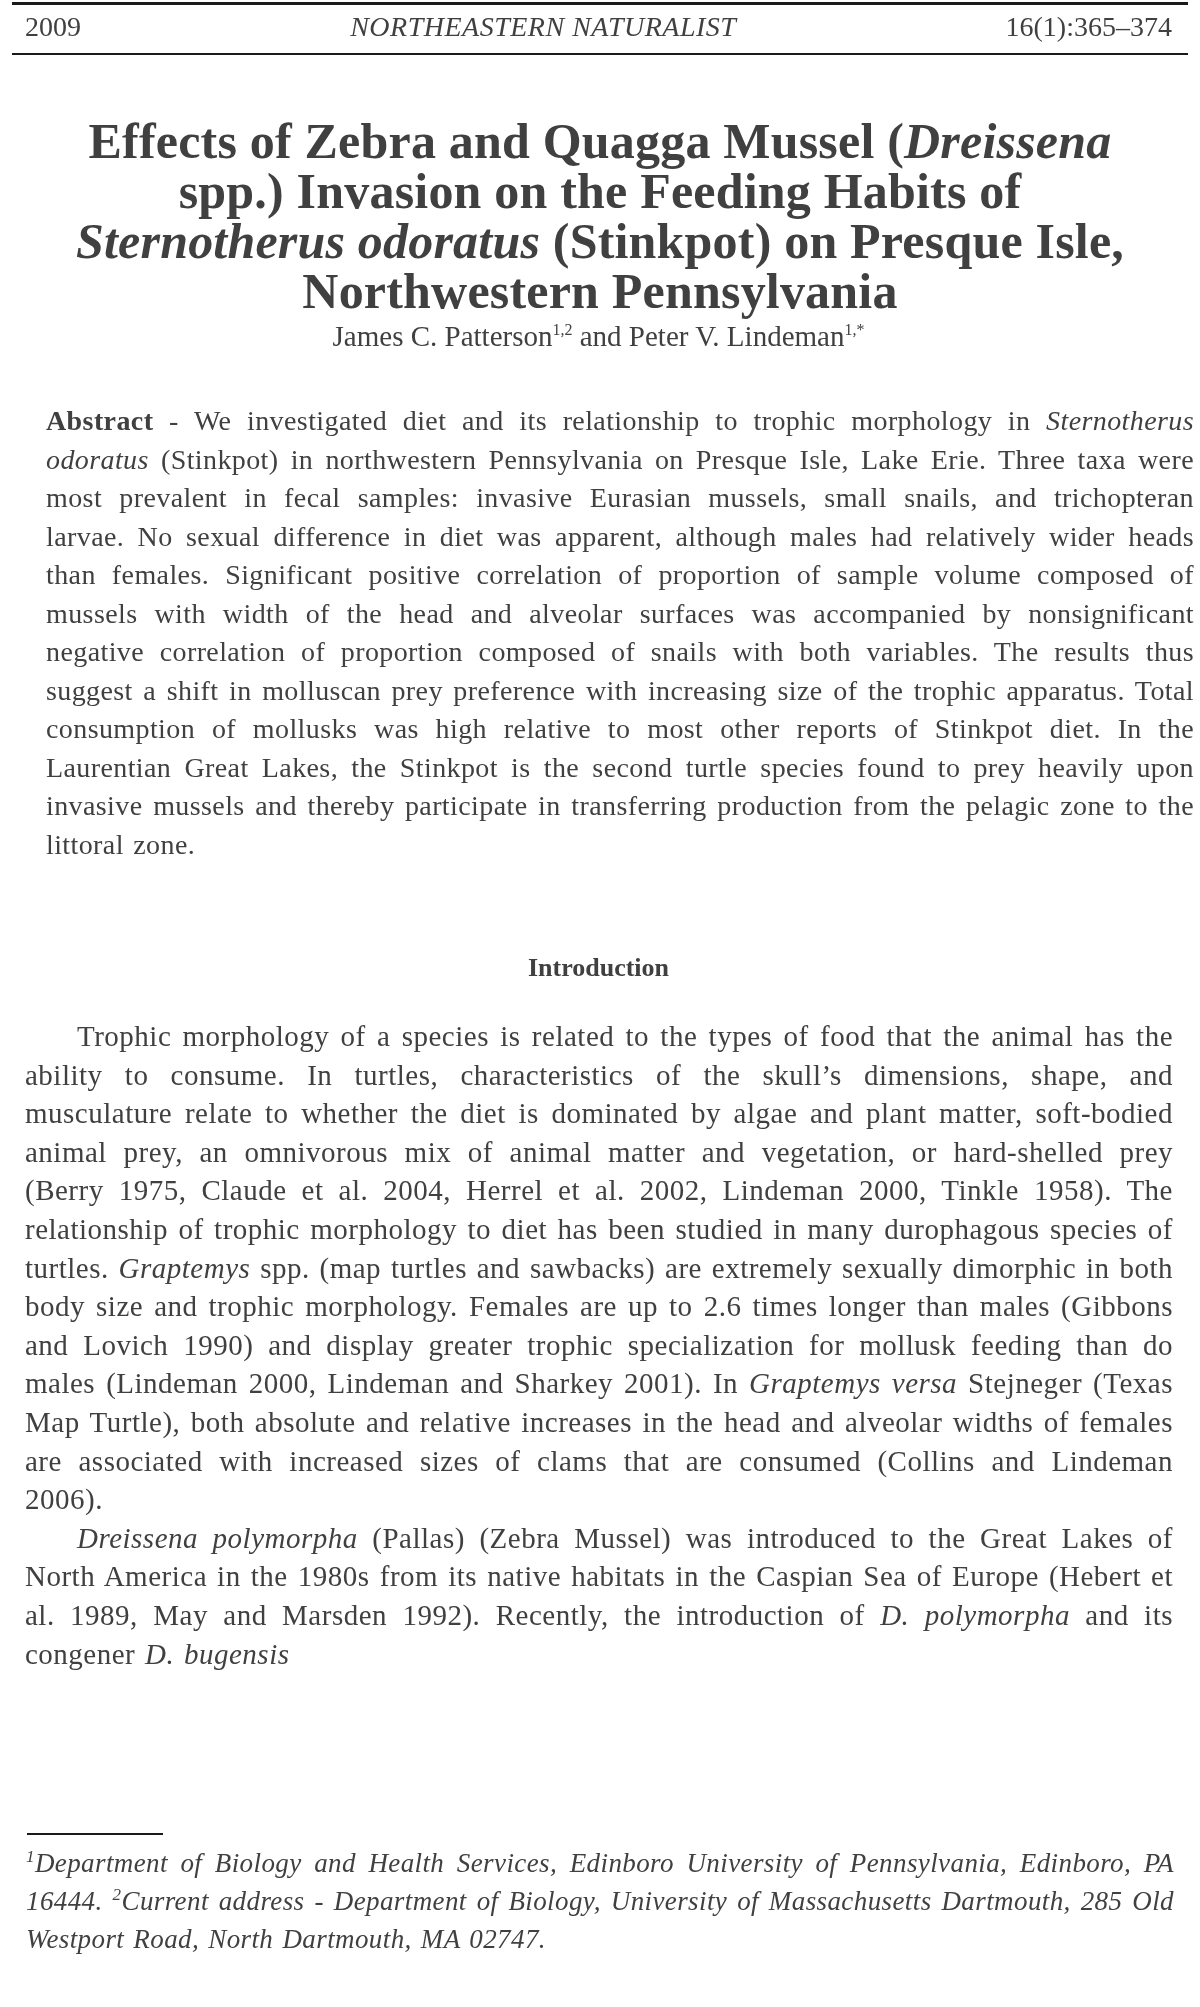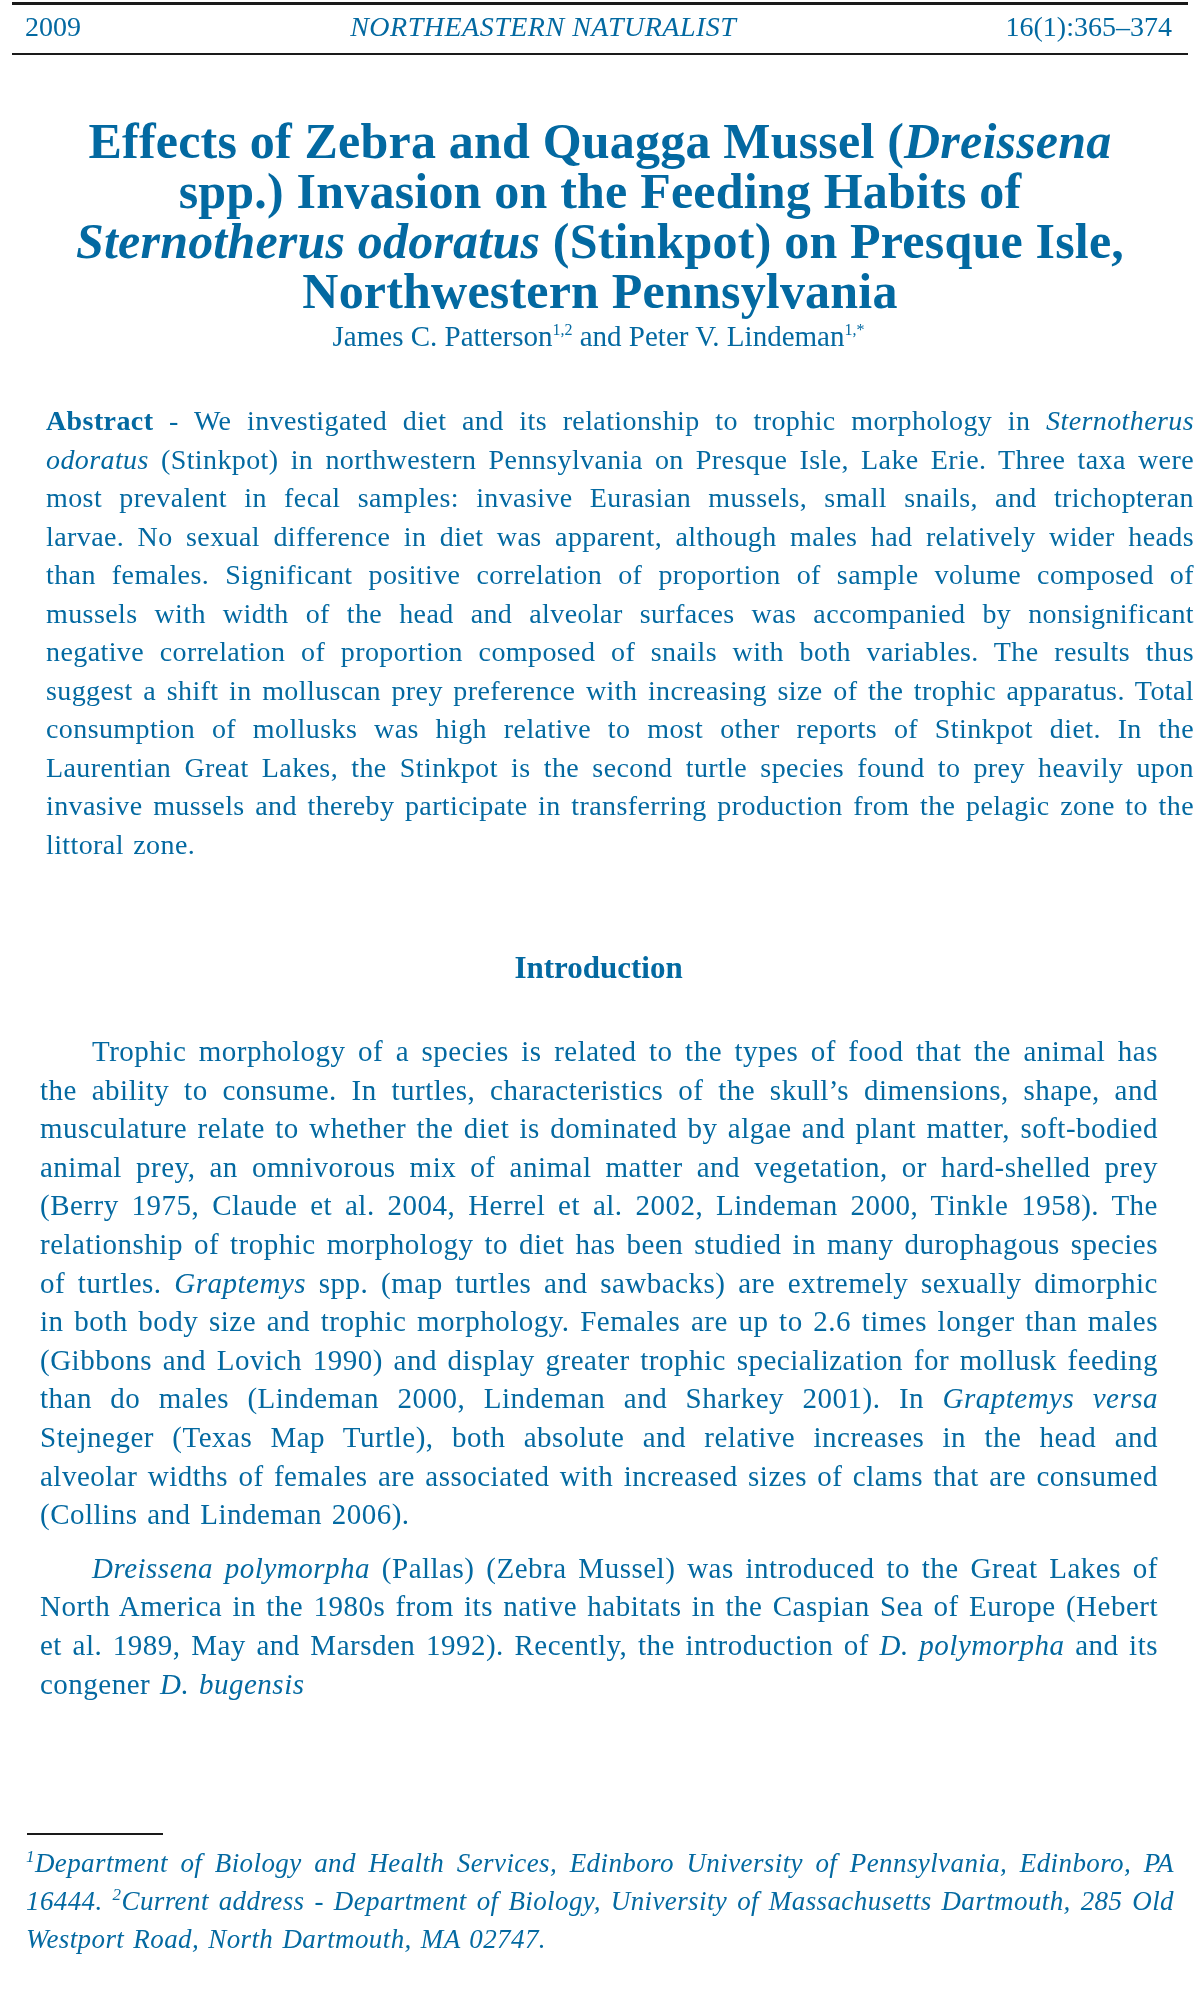--- a/index.html
+++ b/index.html
@@ -1,20 +1,20 @@
 <!DOCTYPE html>
 <html lang="en"><head>
 <meta charset="utf-8">
 <style>
   html,body{margin:0;padding:0;background:#e8e8e8;}
   .page{
     position:relative;
     width:1200px;height:2007px;
     background:#ffffff;
-    color:#0369a1;
+    color:#404040;
     font-family:"Liberation Serif", serif;
     overflow:hidden;
   }
   .rule{position:absolute;background:#1a1a1a;}
   .rule-top{top:2px;left:12px;width:1176px;height:3px;}
   .rule-under-header{top:53px;left:12px;width:1176px;height:2px;}
   .header-row{
     position:absolute;top:10px;left:25px;width:1147px;
     display:flex;justify-content:space-between;align-items:baseline;
     font-size:28px;line-height:34px;
@@ -32,29 +32,29 @@
   }
   .authors-line sup{font-size:16px;}
   .abstract{
     position:absolute;top:402px;left:25px;width:1148px;
     font-size:28px;line-height:38.5px;
     text-align:justify;
     letter-spacing:0.4px;word-spacing:2px;margin-left:21px;
   }
   .section-heading{
     position:absolute;top:949px;left:25px;width:1147px;
-    text-align:center;font-weight:bold;font-size:31px;line-height:38px;
+    text-align:center;font-weight:bold;font-size:26px;line-height:38px;
   }
   .body-text{
     position:absolute;top:1017px;left:25px;width:1148px;
     font-size:29px;line-height:38.6px;
     text-align:justify;
     letter-spacing:0.5px;word-spacing:2px;
   }
-  .body-text p{margin:15px;text-indent:52px;}
+  .body-text p{margin:0;text-indent:52px;}
   .footnote-divider{top:1833px;left:27px;width:136px;height:2px;}
   .footnotes{
     position:absolute;top:1844px;left:26px;width:1148px;
     font-size:27px;line-height:38px;
     text-align:justify;
     letter-spacing:0.4px;word-spacing:2px;font-style:italic;
   }
   .footnotes p{margin:0;}
   .footnotes sup{font-size:17px;}
   sup{line-height:0;}

